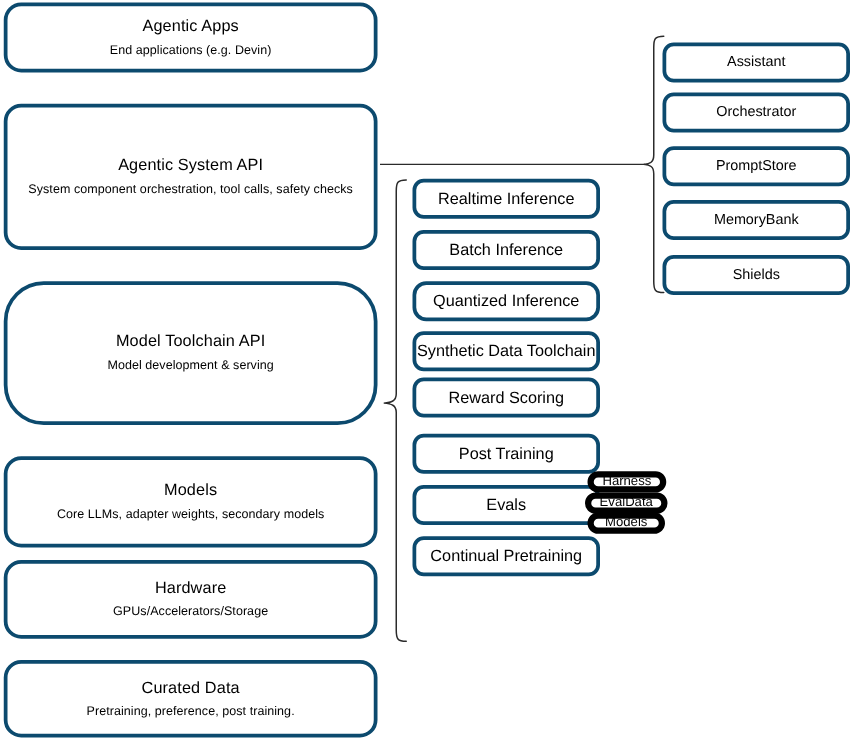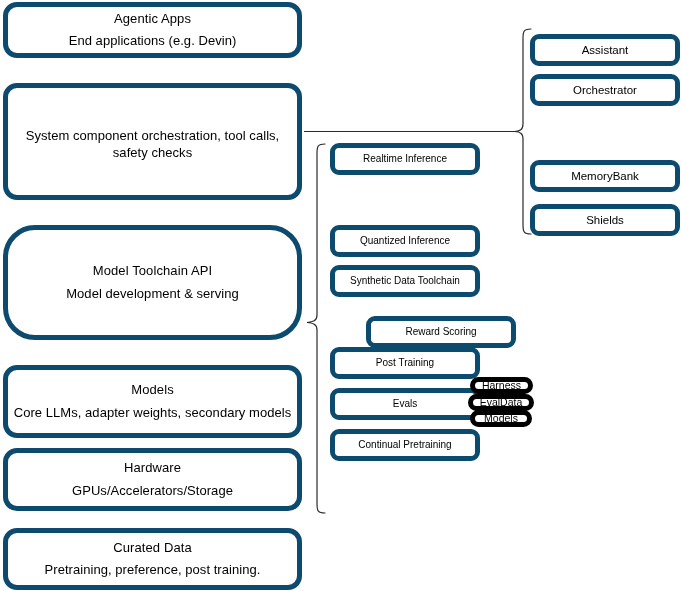--- a/index.html
+++ b/index.html
@@ -17,52 +17,52 @@
     position: relative;
     width: 682px;
     height: 591px;
     overflow: hidden;
     background: #ffffff;
   }
   .node {
     position: absolute;
     box-sizing: border-box;
     background: #ffffff;
-    border: 5px solid #0c4a6e;
+    border: 3px solid #0c4a6e;
     display: flex;
     flex-direction: column;
     align-items: center;
     justify-content: center;
     text-align: center;
     line-height: 1.25;
   }
   
   .layer {
     border-radius: 14px;
     left: 3px;
     width: 299px;
   }
   .layer .title {
     font-size: 13px;
     color: #000;
     letter-spacing: 0.1px;
   }
   .layer .sub {
-    font-size: 13px;
+    font-size: 10px;
     color: #000;
     margin-top: 6px;
     letter-spacing: 0.05px;
   }
   
   .pill {
     border-radius: 9px;
     left: 330px;
     width: 150px;
     height: 32px;
-    font-size: 10px;
+    font-size: 13px;
   }
   
   .comp {
     border-radius: 9px;
     left: 530px;
     width: 150px;
     height: 32px;
     font-size: 11.5px;
   }
   
@@ -91,20 +91,21 @@
 <body>
 
 <div id="canvas">
 
   <div class="node layer" style="top:2px; height:56px;">
     <div class="title">Agentic Apps</div>
     <div class="sub">End applications (e.g. Devin)</div>
   </div>
 
   <div class="node layer" style="top:83px; height:117px;">
+    <div class="title">Agentic System API</div>
     <div class="sub">System component orchestration, tool calls, safety checks</div>
   </div>
 
   <div class="node layer" style="top:225px; height:115px;border-radius:32px;">
     <div class="title">Model Toolchain API</div>
     <div class="sub">Model development &amp; serving</div>
   </div>
 
   <div class="node layer" style="top:365px; height:73px;">
     <div class="title">Models</div>
@@ -131,27 +132,30 @@
 
   <div class="connector" style="left:306px; top:143px; width:20px; height:372px;">
     <svg width="20" height="372" viewBox="0 0 20 372" fill="none" stroke="#2b2b2b" stroke-width="1.2" stroke-linecap="round">
       <path d="M19 1 C12 1 11 3 11 10 L11 172 C11 178 7 179 1 179.5 C7 180 11 181 11 187 L11 361 C11 368 12 370 19 370"></path>
     </svg>
   </div>
 
   <div class="node pill" style="top:143px;">
     <span>Realtime Inference</span>
   </div>
-  <div class="node pill" style="top:225px;">
+  <div class="node pill" style="top:184px;">
+    <span>Batch Inference</span>
+  </div>
+  <div class="node pill" style="top:225px;border-radius:11px;">
     <span>Quantized Inference</span>
   </div>
   <div class="node pill" style="top:265px;">
     <span>Synthetic Data Toolchain</span>
   </div>
-  <div class="node pill" style="top:316px;margin-left:36px;">
+  <div class="node pill" style="top:302px;">
     <span>Reward Scoring</span>
   </div>
   <div class="node pill" style="top:347px;">
     <span>Post Training</span>
   </div>
   <div class="node pill" style="top:388px;">
     <span>Evals</span>
   </div>
   <div class="node pill" style="top:429px;">
     <span>Continual Pretraining</span>
@@ -166,20 +170,23 @@
   <div class="node mini" style="left:470px; top:410px; width:62px;">
     <span>Models</span>
   </div>
 
   <div class="node comp" style="top:34px;">
     <span>Assistant</span>
   </div>
   <div class="node comp" style="top:74px;">
     <span>Orchestrator</span>
   </div>
+  <div class="node comp" style="top:117px;">
+    <span>PromptStore</span>
+  </div>
   <div class="node comp" style="top:160px;">
     <span>MemoryBank</span>
   </div>
   <div class="node comp" style="top:204px;">
     <span>Shields</span>
   </div>
 
 </div>
 
 </body></html>

